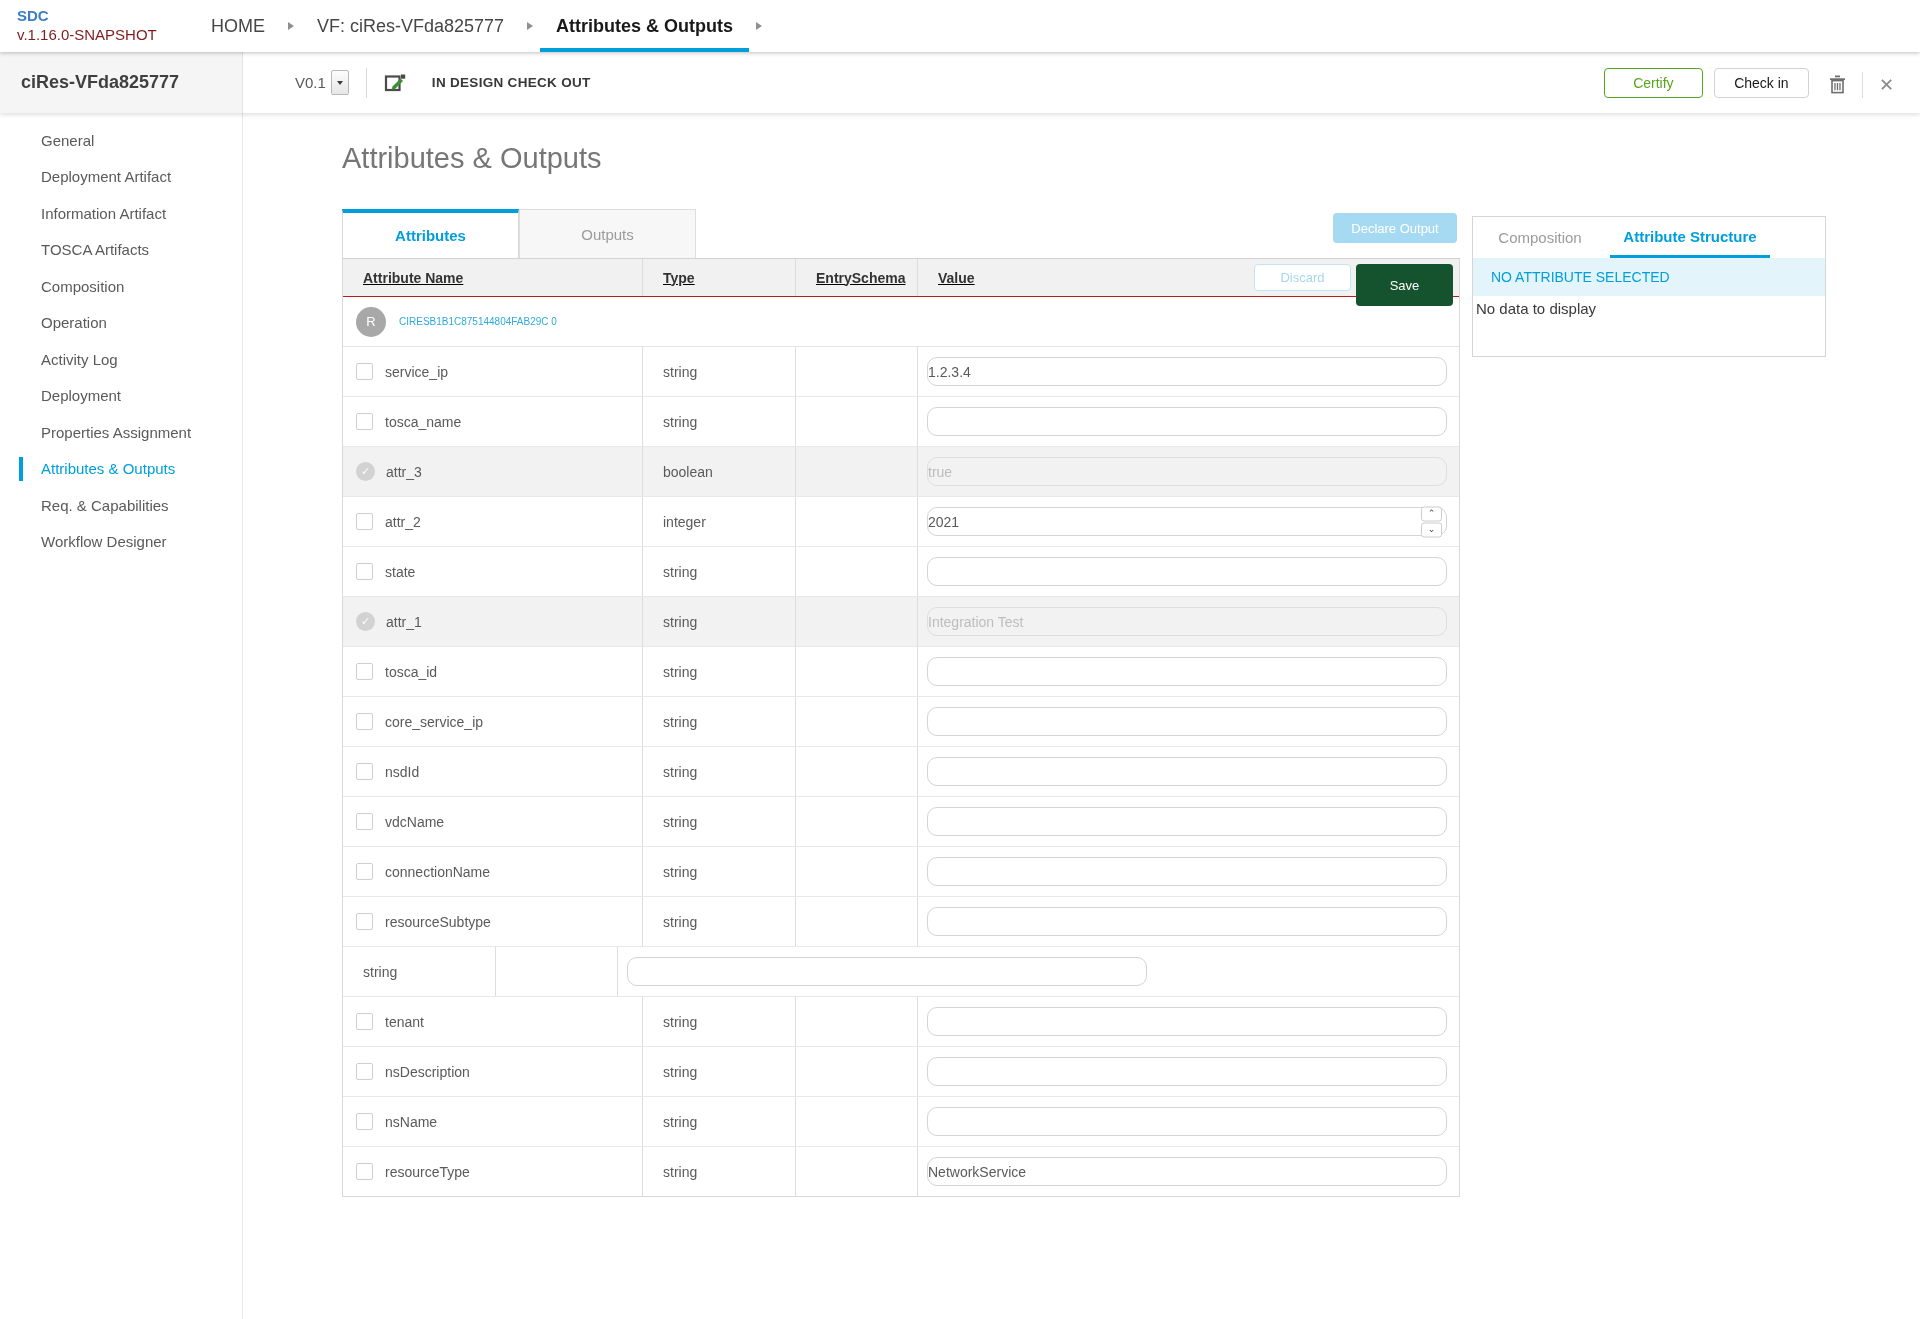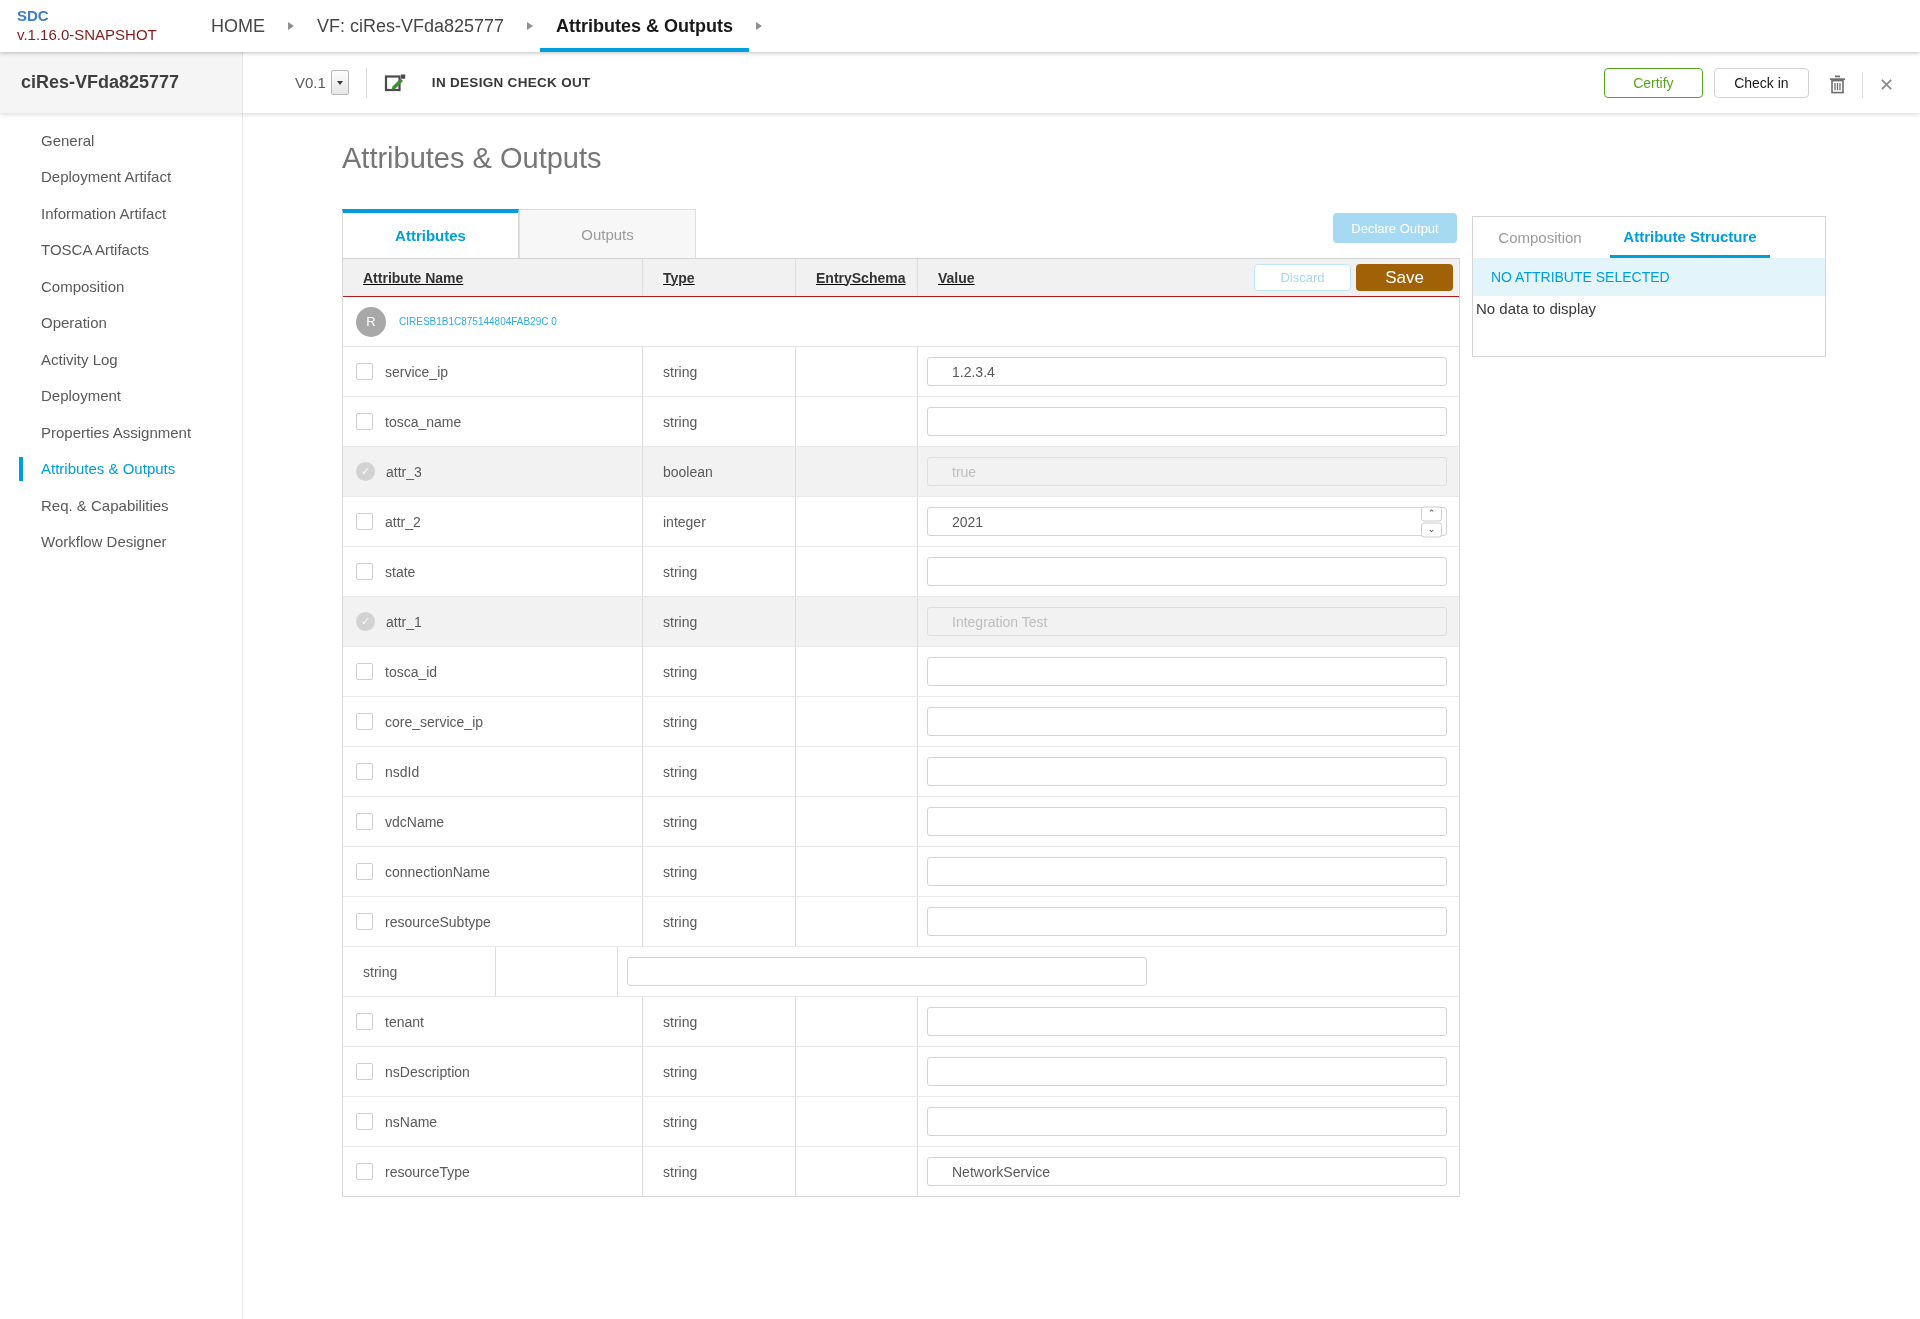--- a/index.html
+++ b/index.html
@@ -75,39 +75,39 @@
          border:1px solid #d9d9d9;border-top:1px solid #d2d2d2;}
   .thead{position:relative;display:flex;height:38px;background:#f1f1f1;border-bottom:1px solid #b91c1c;
          box-sizing:border-box;text-decoration:underline;}
   .th{display:flex;align-items:center;padding-left:20px;font-size:14px;color:#333;font-weight:bold;
       box-sizing:border-box;}
   .c-name{width:300px;}.c-type{width:153px;}.c-schema{width:122px;}.c-value{flex:1;border-right:none!important;}
   .th,.td{border-right:1px solid #ddd;}
   .thead-actions{position:absolute;right:6px;top:5px;display:flex;gap:5px;}
   .btn-discard{width:97px;height:27px;background:#fff;border:1px solid #c2e4f4;color:#a6d7ee;
        border-radius:4px;font-size:13px;cursor:pointer;}
-  .btn-save{width:97px;height:27px;background:#a16207;border:none;color:#fff;border-radius:4px;
-       font-size:17px;cursor:pointer;}
+  .btn-save{width:97px;height:42px;background:#14532d;border:none;color:#fff;border-radius:4px;
+       font-size:13px;cursor:pointer;}
   .group-row{display:flex;align-items:center;height:49px;border-bottom:1px solid #e5e5e5;padding-left:13px;}
   .avatar{width:30px;height:30px;border-radius:50%;background:#a8a8a8;color:#fff;font-size:13px;
        display:flex;align-items:center;justify-content:center;margin-right:13px;flex:0 0 auto;}
   .group-link{font-size:10px;color:#2cabdd;cursor:pointer;}
   .trow{display:flex;height:49px;border-bottom:1px solid #e8e8e8;}
   .trow:last-child{border-bottom:none;}
   .td{box-sizing:border-box;display:flex;align-items:center;}
   .td.c-name{padding-left:13px;}
   .td.c-type{padding-left:20px;font-size:14px;color:#5a5a5a;}
   .cb{width:17px;height:17px;border:1.5px solid #cfcfcf;border-radius:2px;margin-right:12px;
       box-sizing:border-box;background:#fff;cursor:pointer;flex:0 0 auto;}
   .cb-round{display:none;width:19px;height:19px;border-radius:50%;background:#d2d2d2;color:#fff;
       font-size:11px;align-items:center;justify-content:center;margin-right:11px;flex:0 0 auto;}
   .rname{font-size:14px;color:#5a5a5a;}
   .td.c-value{padding-left:9px;}
   .input-wrap{position:relative;display:flex;align-items:center;}
-  .vinput{width:520px;height:29px;border:1px solid #d4d4d4;border-radius:3px;padding:0 24px;
+  .vinput{width:520px;height:29px;border:1px solid #d4d4d4;border-radius:10px;padding:0 0;
       box-sizing:border-box;font-size:14px;color:#5a5a5a;background:#fff;outline:none;}
   .trow.disabled{background:#f2f2f2;}
   .trow.disabled .cb-round{display:flex;}
   .trow.disabled .vinput{border-color:#dedede;color:#bdbdbd;background:transparent;}
   .spinner{display:none;position:absolute;right:5px;top:50%;transform:translateY(-50%);
       flex-direction:column;gap:1px;}
   .trow.numeric .spinner{display:flex;}
   .spinner i{width:19px;height:13px;border:1px solid #ccc;border-radius:3px;background:#fff;
       font-style:normal;font-size:9px;line-height:11px;text-align:center;color:#444;cursor:pointer;}
 

